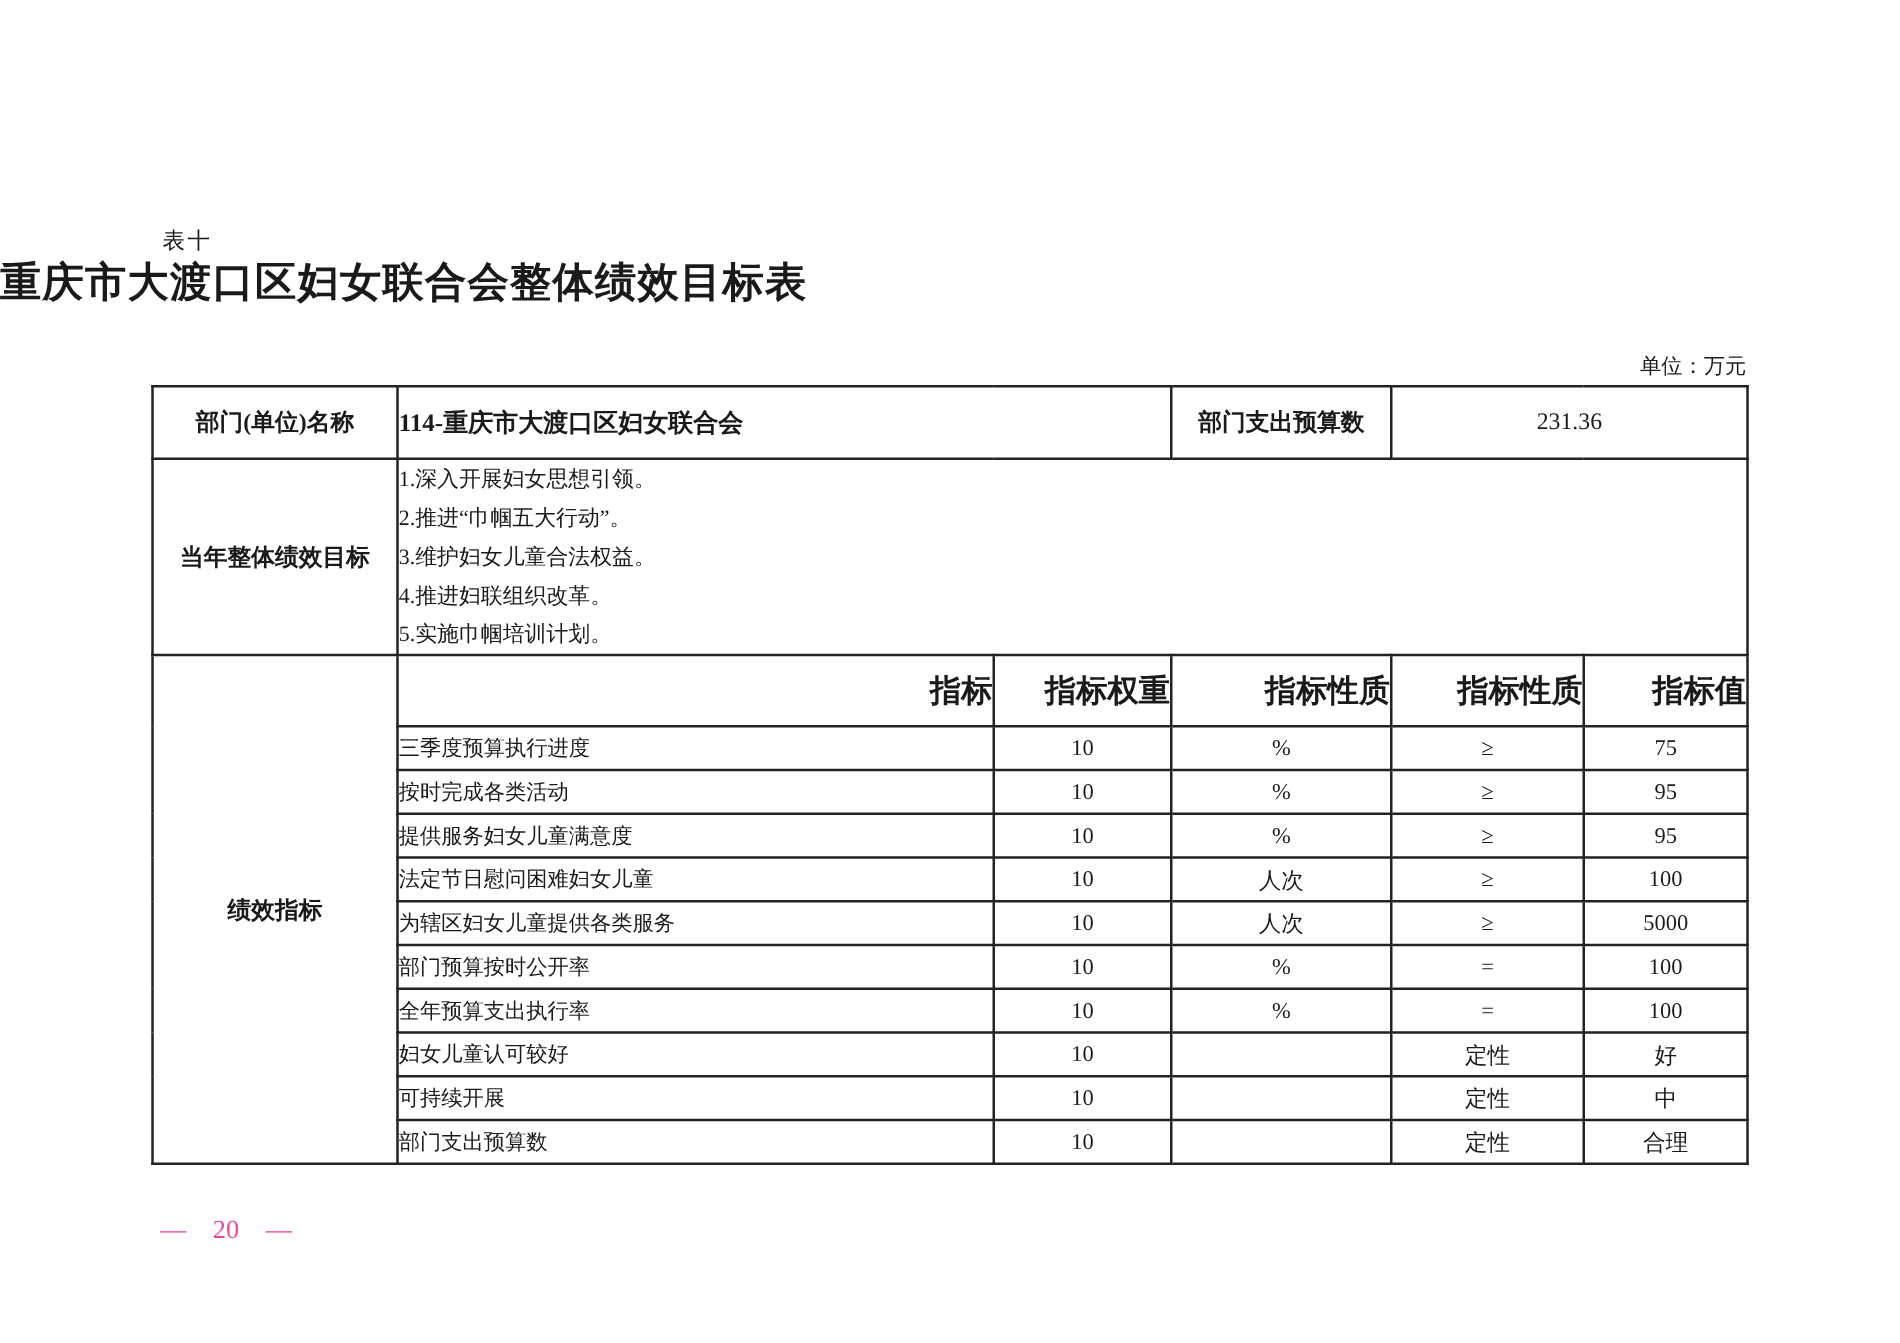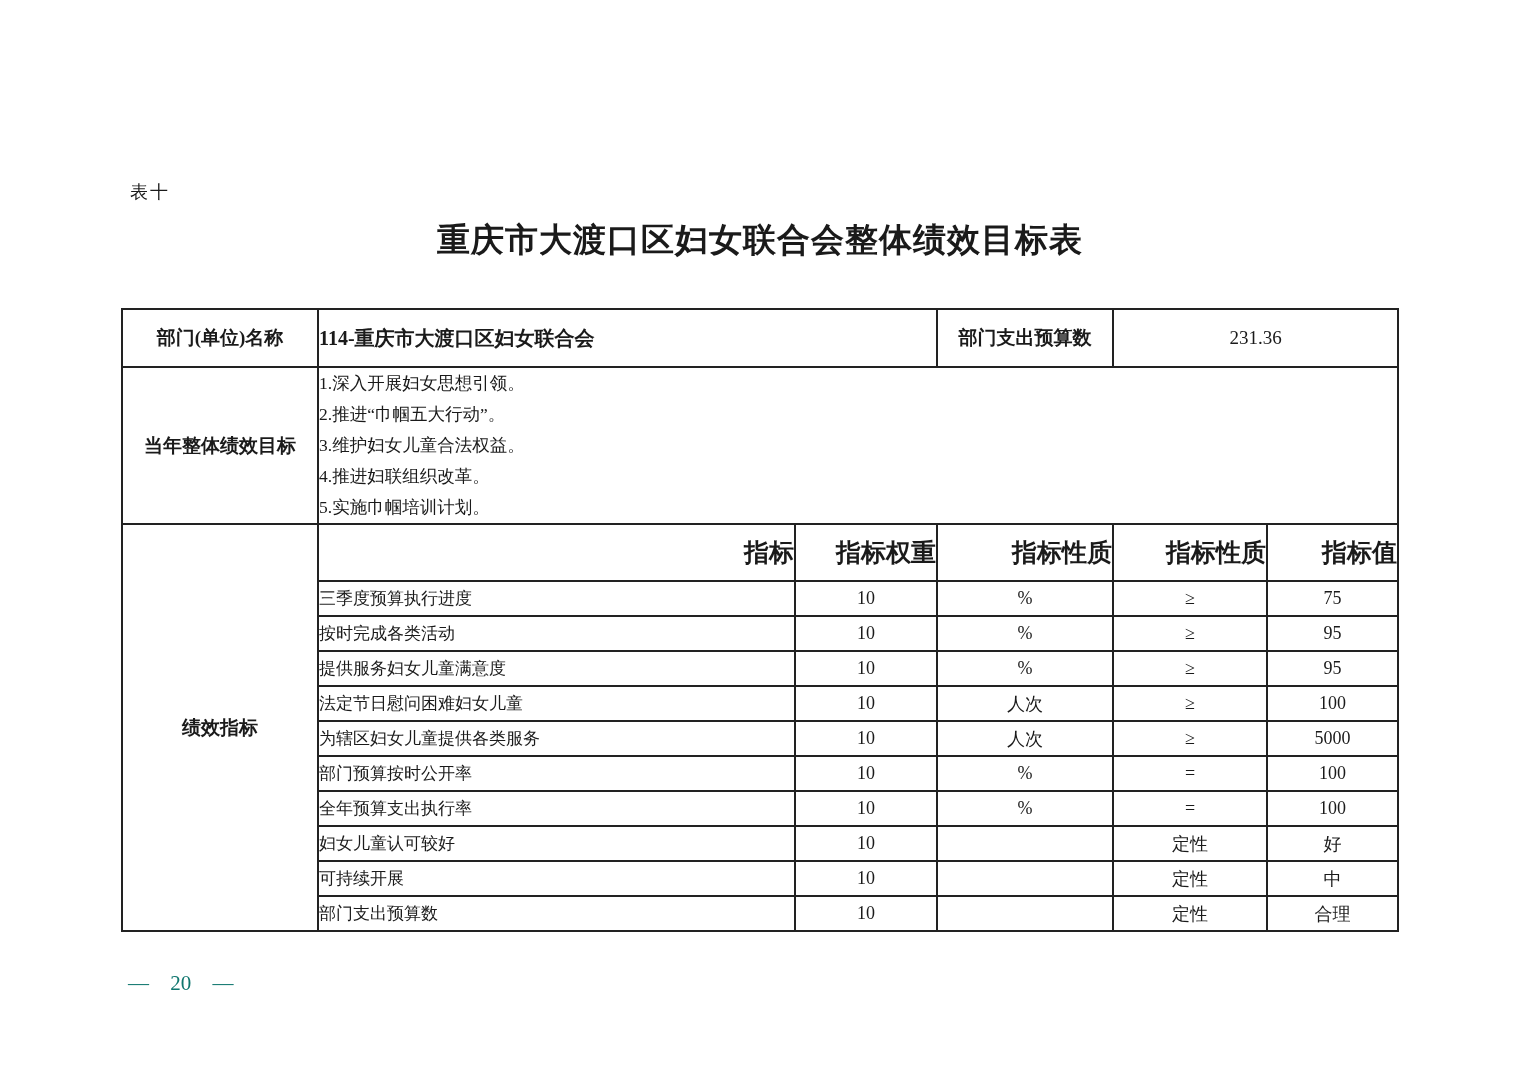--- a/index.html
+++ b/index.html
@@ -24,23 +24,22 @@
   .table-tag {
     position: absolute;
     left: 130px;
     top: 180px;
     font-size: 18px;
     letter-spacing: 2px;
   }
   .doc-title {
     position: absolute;
     left: 0;
-    top: 218px;
+    top: 204px;
     width: 100%;
-    text-align: center;
     font-size: 33px;
     font-weight: bold;
     letter-spacing: 1px;
   }
   .unit-note {
     position: absolute;
     left: 121px;
     top: 281px;
     width: 1276px;
     text-align: right;
@@ -100,33 +99,34 @@
   }
   .cell-ind-val {
     font-size: 18px;
     text-align: center;
   }
   .page-number {
     position: absolute;
     left: 128px;
     top: 971px;
     font-size: 21px;
-    color: #0f766e;
+    color: #ec4899;
     word-spacing: 16px;
   }
 </style>
 </head>
 <body>
 
 <div class="page">
 
   <div class="table-tag">表十</div>
 
   <div class="doc-title">重庆市大渡口区妇女联合会整体绩效目标表</div>
 
+  <div class="unit-note">单位：万元</div>
 
   <table class="perf">
     <colgroup>
       <col style="width:196px">
       <col style="width:477px">
       <col style="width:142px">
       <col style="width:176px">
       <col style="width:154px">
       <col style="width:131px">
     </colgroup>

